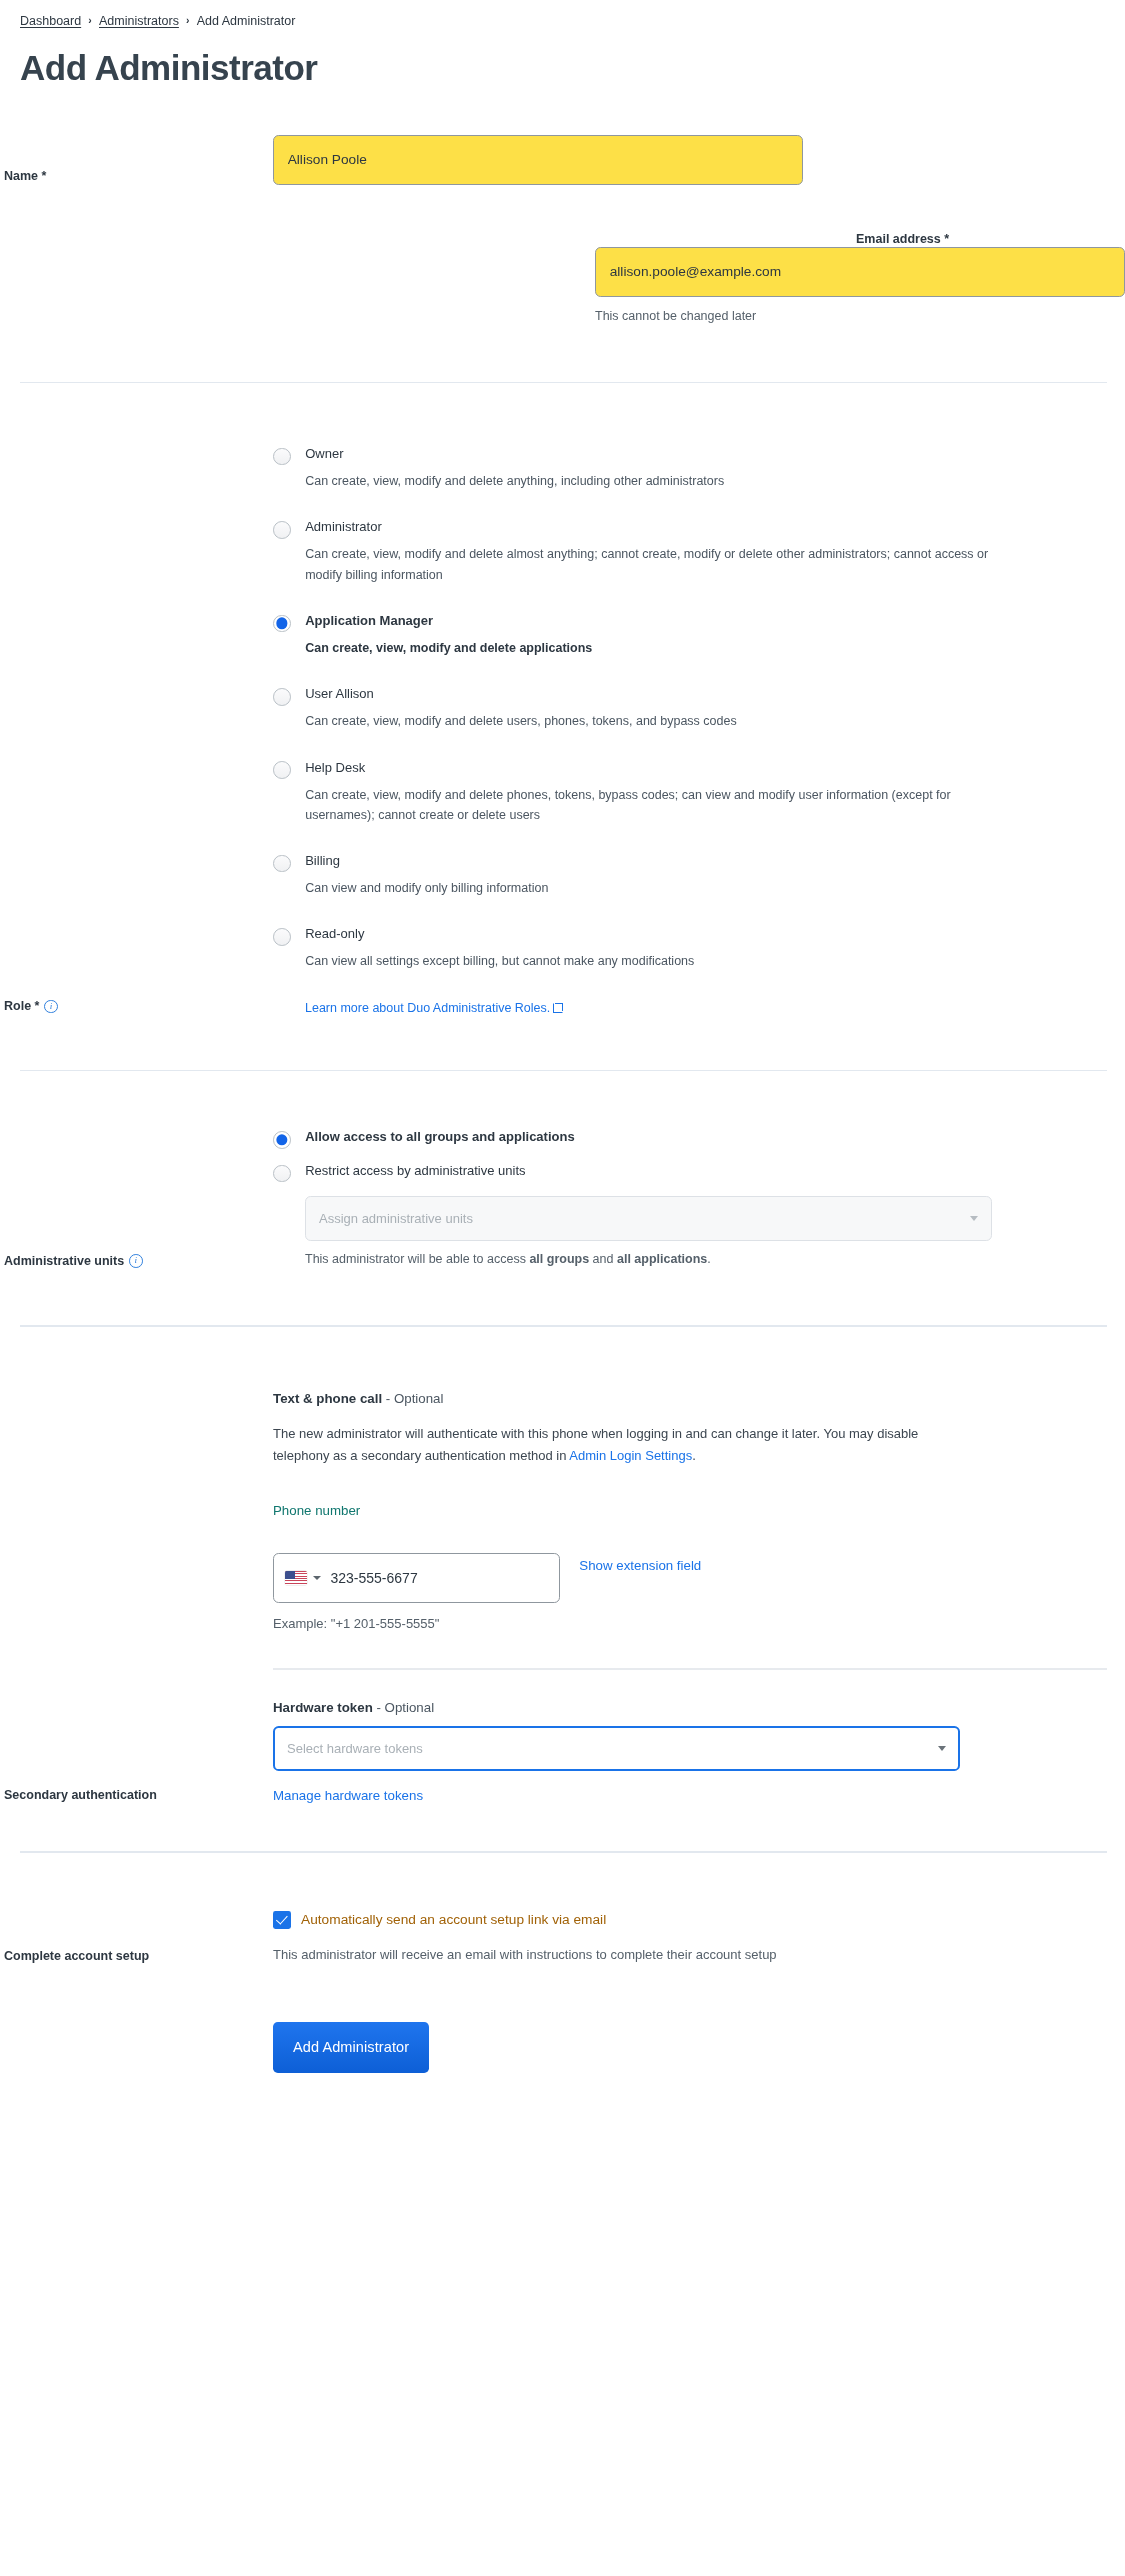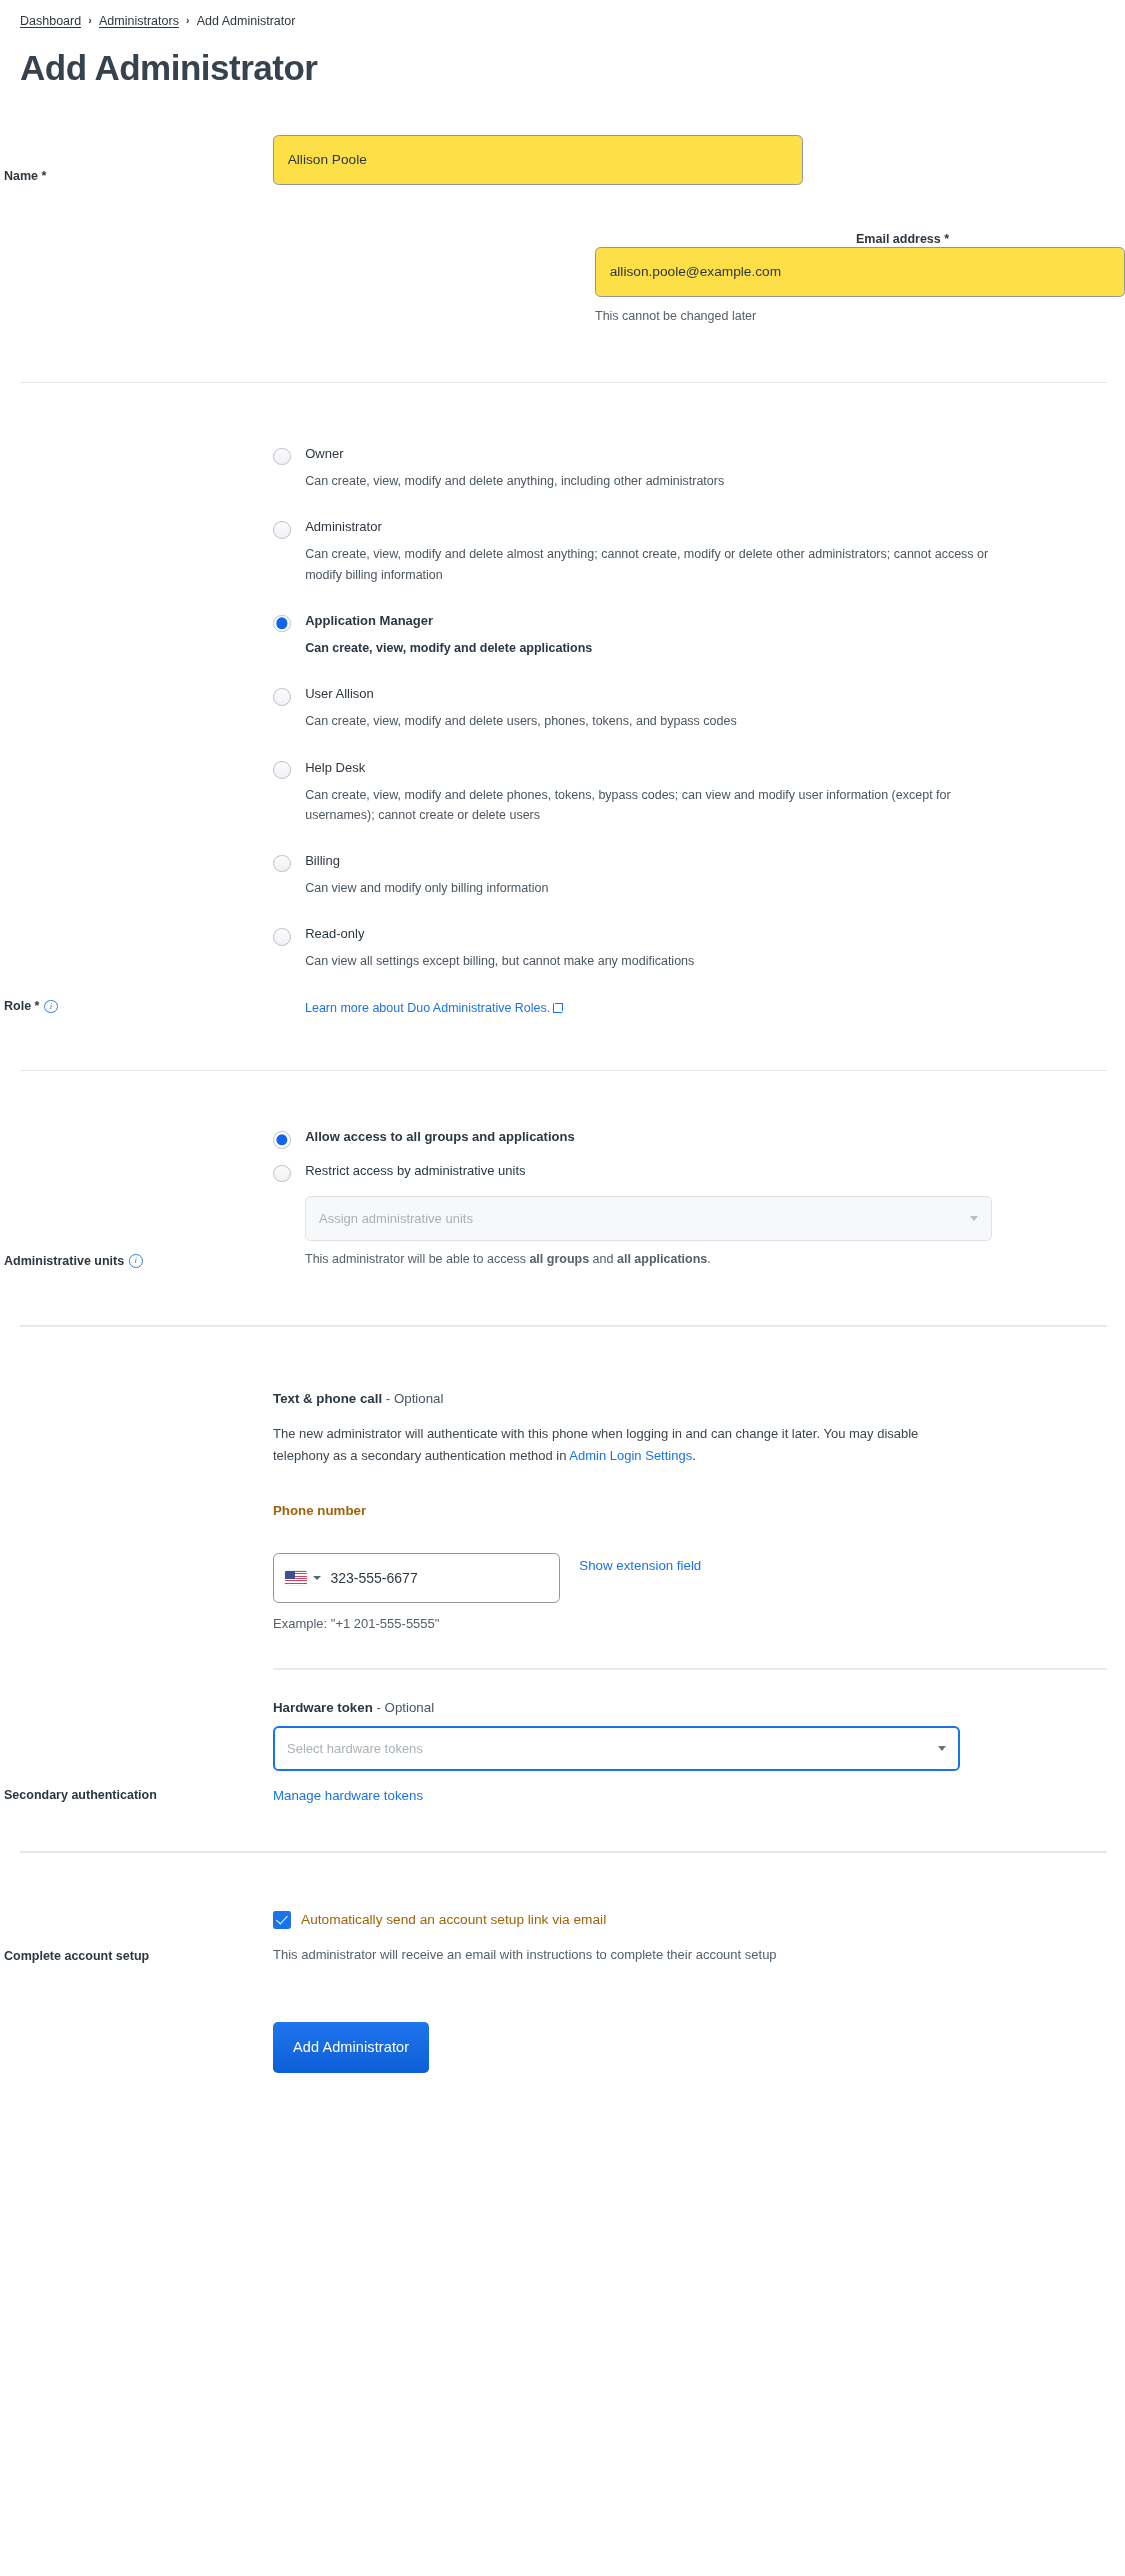--- a/index.html
+++ b/index.html
@@ -260,22 +260,22 @@
   .para {
     font-size: 13px;
     color: #3c4650;
     line-height: 1.72;
     max-width: 687px;
     margin-top: 16px;
   }
 
   .field-label {
     font-size: 13.3px;
-    font-weight: bold;
-    color: #a16207;
+    font-weight: normal;
+    color: #0f766e;
     margin-bottom: 10.4px;
   }
 
   
   .phone-wrap { display: flex; align-items: center; gap: 19.3px; }
   .phone-box {
     width: 287px;
     height: 50px;
     border: 1.1px solid #8f979e;
     border-radius: 5.6px;

